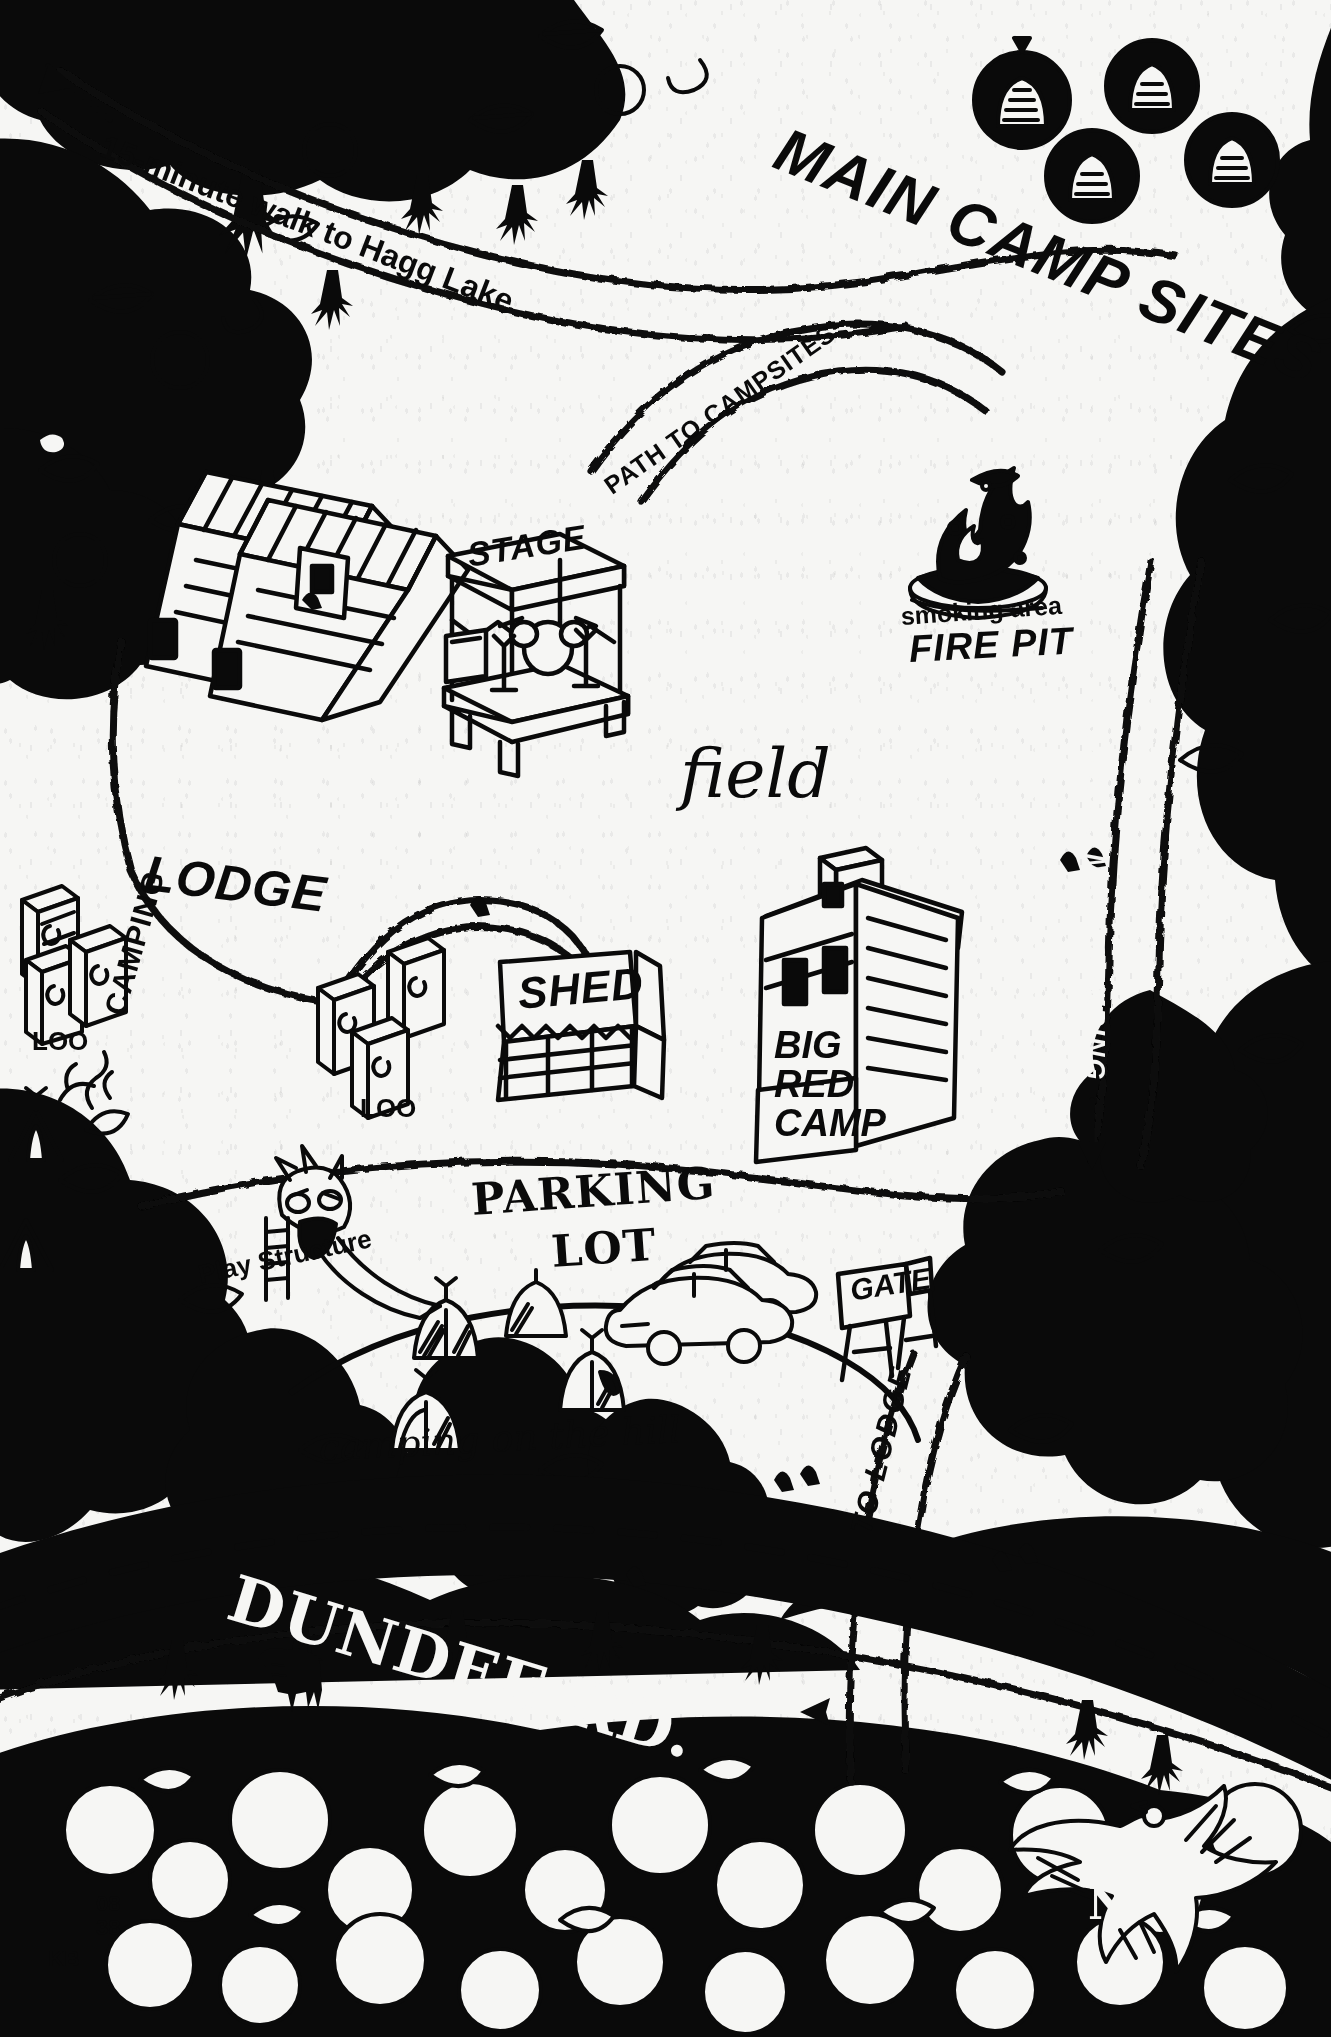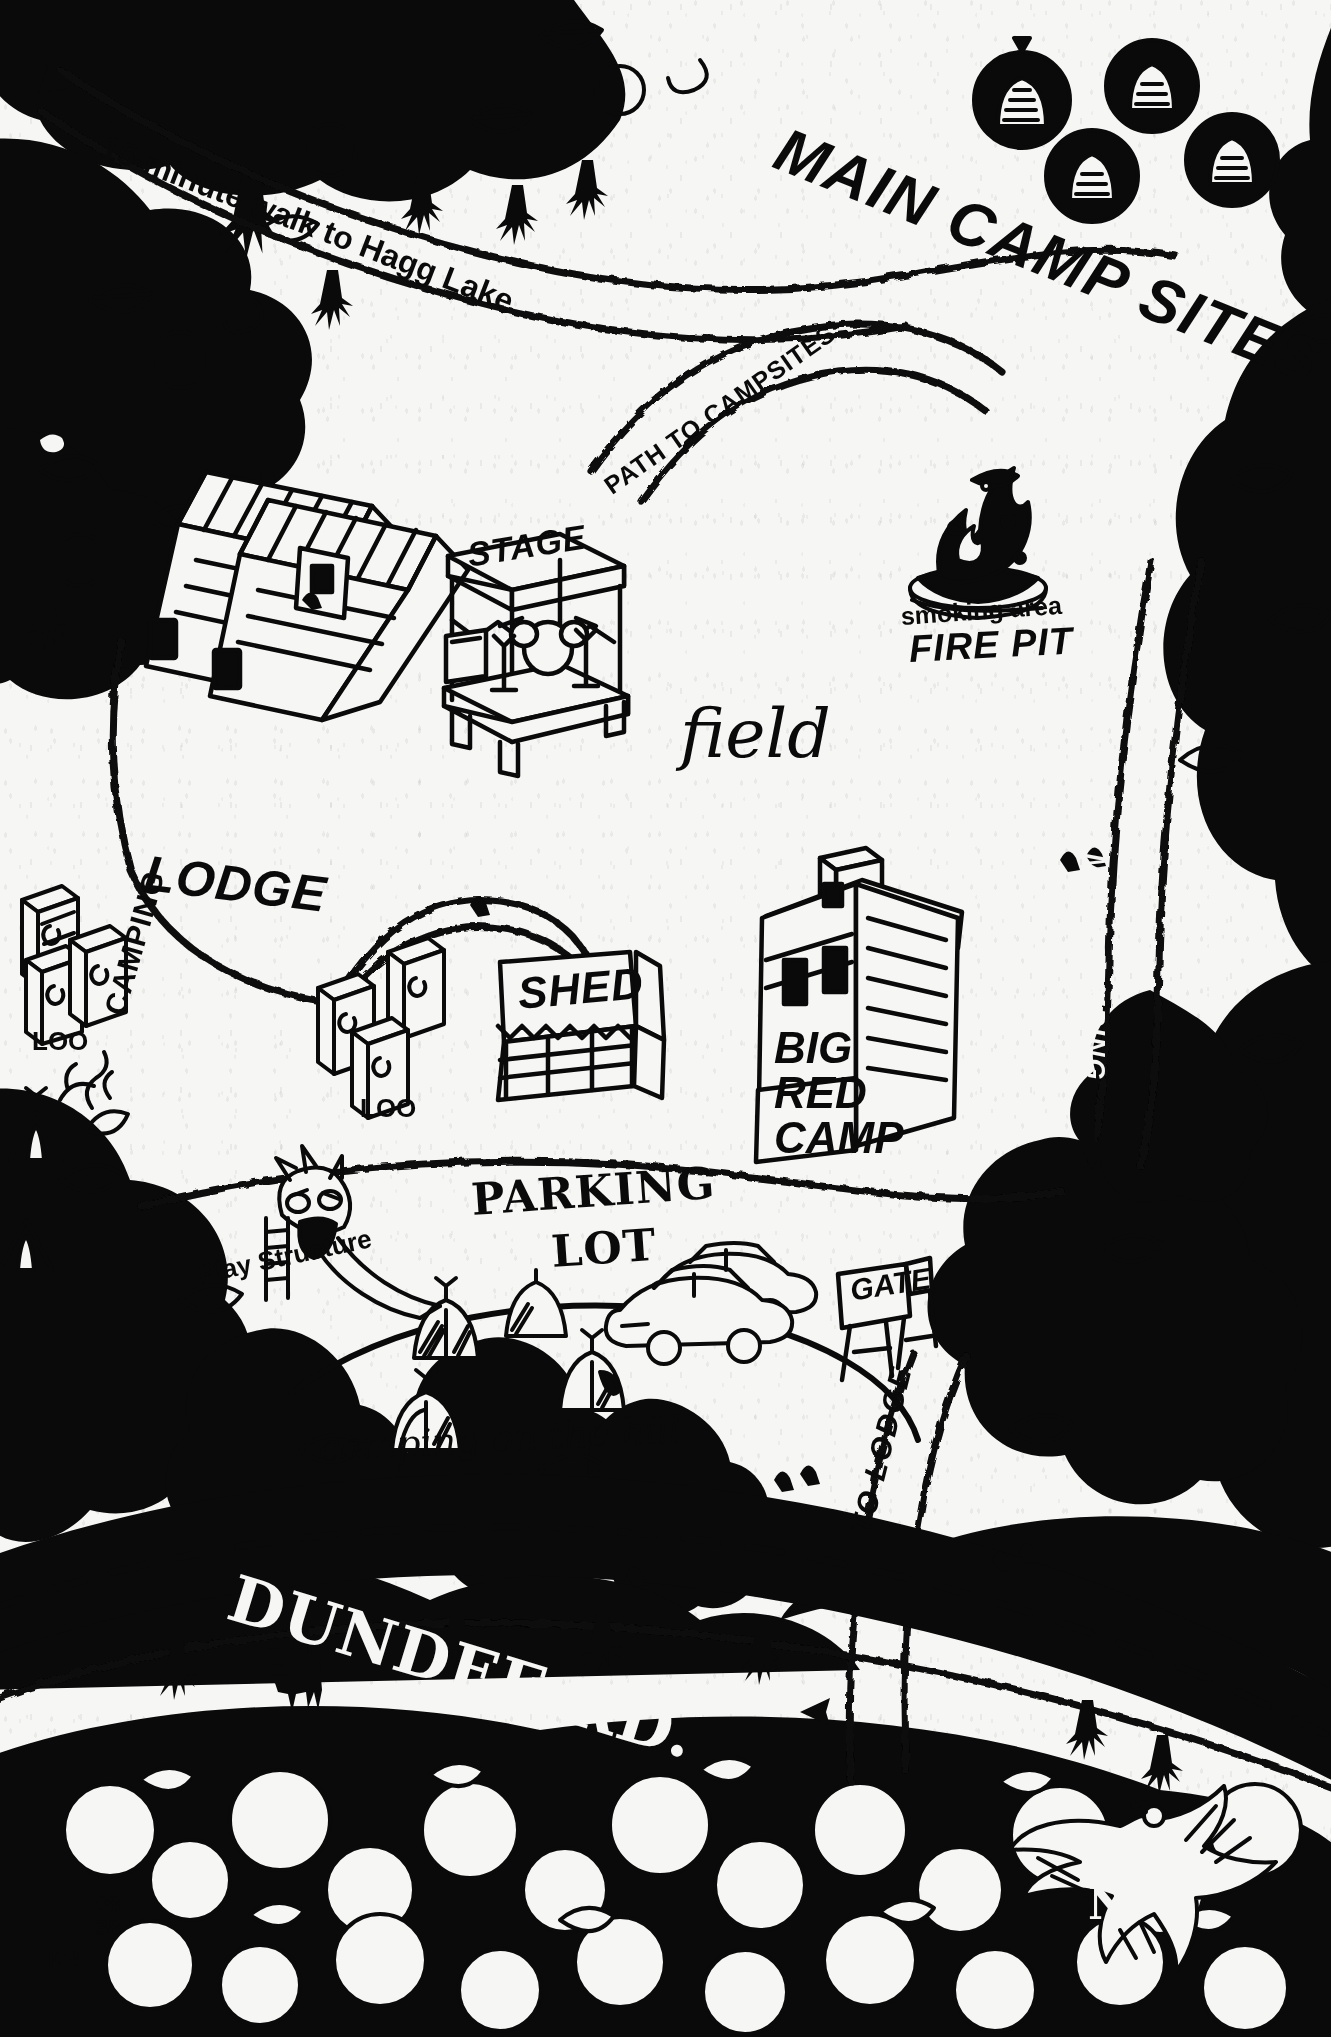--- a/index.html
+++ b/index.html
@@ -37,21 +37,21 @@
   .lbl{position:absolute;color:#0a0a0a;white-space:nowrap;line-height:1;}
   .t-title{
     font-family:"Liberation Sans",sans-serif;
     font-weight:700;font-style:italic;
     font-size:62px;letter-spacing:2px;
   }
   .t-slab{font-family:"DejaVu Serif",serif;font-weight:700;}
   .t-bold{font-family:"Liberation Sans",sans-serif;font-weight:700;font-style:italic;}
   .t-hand{font-family:"Liberation Sans",sans-serif;font-weight:600;}
   .t-script{font-family:"DejaVu Serif",serif;font-style:italic;}
-  .t-serif{font-family:"DejaVu Serif",serif;font-style:italic;}
+  .t-serif{font-family:"DejaVu Serif",serif;font-style:italic;margin-top:40px;}
   .rev{color:#f6f6f4;}
 </style>
 </head>
 <body>
 
 <div id="map">
   <div class="paper"></div>
 
   <svg class="layer" viewBox="0 0 1331 2037">
     <defs>
@@ -636,21 +636,21 @@
   <div class="lbl t-serif" style="left:680px;top:700px;font-size:68px;">field</div>
 
   <div class="lbl t-bold" style="left:148px;top:848px;font-size:50px;letter-spacing:1px;transform:rotate(7deg);transform-origin:left top;">LODGE</div>
 
   <div class="lbl t-hand" style="left:32px;top:1028px;font-size:26px;">LOO</div>
 
   <div class="lbl t-hand" style="left:360px;top:1095px;font-size:26px;">LOO</div>
 
   <div class="lbl t-bold" style="left:516px;top:972px;font-size:44px;letter-spacing:1px;transform:rotate(-5deg);transform-origin:left top;">SHED</div>
 
-  <div class="lbl t-bold" style="left:774px;top:1026px;font-size:44px;line-height:1.02;">
+  <div class="lbl t-bold" style="left:774px;top:1026px;font-size:38px;line-height:1.02;">
     <div>BIG</div>
     <div>RED</div>
     <div>CAMP</div>
   </div>
 
   <div class="lbl t-bold rev" style="left:1108px;top:700px;font-size:27px;letter-spacing:2px;transform:rotate(90deg);transform-origin:left top;">DOWN TO MAIN CAMPING</div>
 
   <div class="lbl t-hand" style="left:100px;top:1010px;font-size:30px;letter-spacing:1px;transform:rotate(-74deg);transform-origin:left top;">CAMPING</div>
 
   <div class="lbl t-hand" style="left:196px;top:1262px;font-size:26px;transform:rotate(-12deg);transform-origin:left top;">Play Structure</div>

